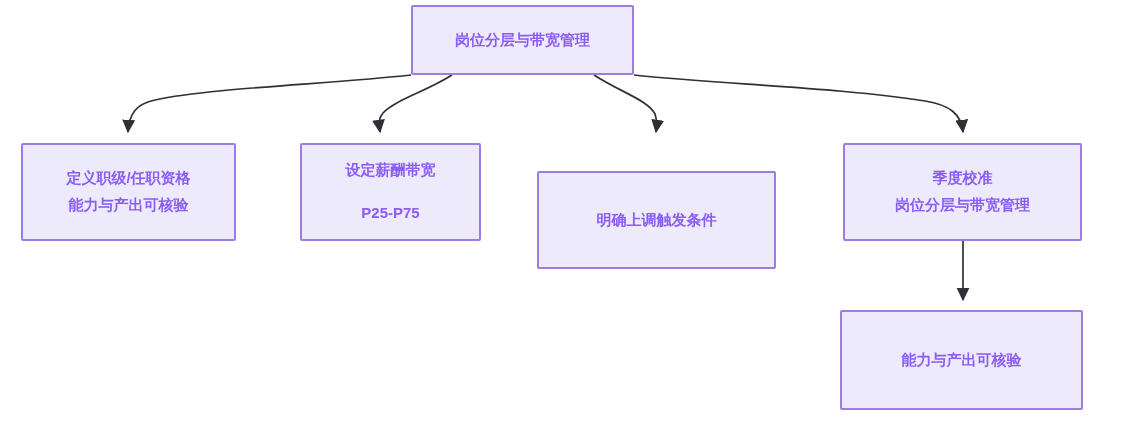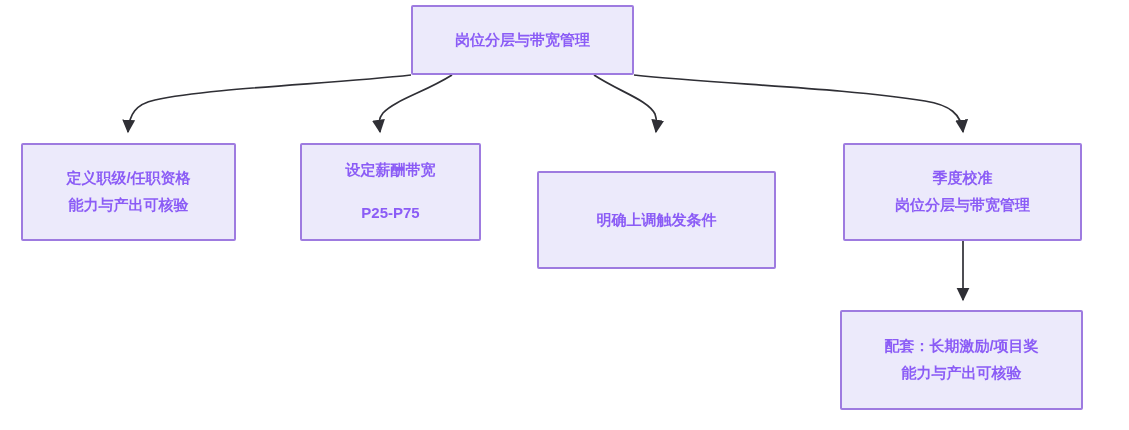--- a/index.html
+++ b/index.html
@@ -127,17 +127,16 @@
   <div class="node" id="node-c3">
     <span class="line">明确上调触发条件</span>
   </div>
 
   <div class="node" id="node-c4">
     <span class="line">季度校准</span>
     <span class="line">岗位分层与带宽管理</span>
   </div>
 
   <div class="node" id="node-c5">
-    <span class="line">配套：长期激励/项目奖</span>
     <span class="line">能力与产出可核验</span>
   </div>
 
 </div>
 
 </body></html>

